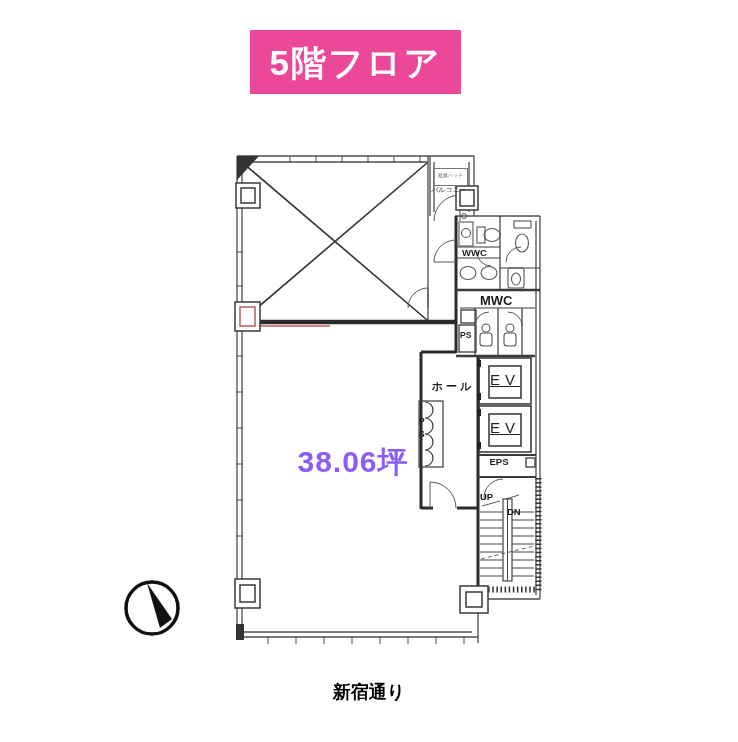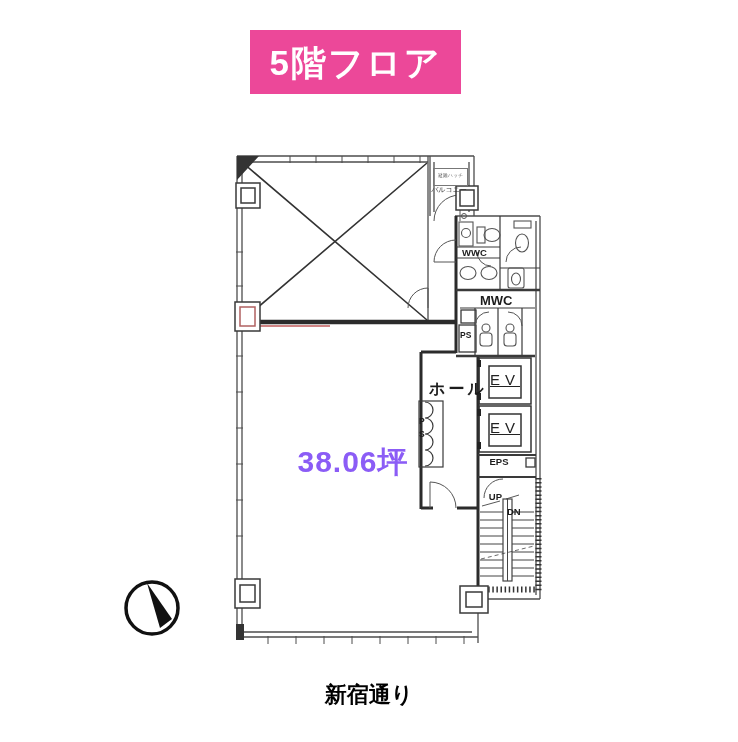--- a/index.html
+++ b/index.html
@@ -20,34 +20,34 @@
   .hatch-box{
     position:absolute;left:433px;top:168px;width:35px;height:18px;
     border:1px solid #777;font-size:5px;color:#555;line-height:1.4;
     text-align:center;overflow:hidden;white-space:nowrap;padding-top:3px;box-sizing:border-box;
   }
   .balcony{left:426px;top:186px;width:46px;font-size:7px;text-align:center;color:#333;}
   .wwc{left:462px;top:248px;width:30px;font-size:9.5px;font-weight:700;}
   .mwc{left:480px;top:294px;width:32px;font-size:13px;font-weight:700;}
   .ps-small{left:460px;top:331px;width:18px;font-size:8.5px;font-weight:600;}
   .ps-shaft{left:419px;top:415px;width:9px;font-size:8.5px;line-height:1.5;white-space:normal;word-break:break-all;font-weight:600;}
-  .hall{left:429px;top:381px;width:48px;font-size:16px;letter-spacing:3px;font-weight:600;text-align:center;}
+  .hall{left:429px;top:381px;width:48px;font-size:11px;letter-spacing:3px;font-weight:600;text-align:center;}
   .ev{width:44px;font-size:15px;letter-spacing:5px;text-align:center;color:#222;text-decoration:underline;}
   .ev1{left:483px;top:372px;}
   .ev2{left:483px;top:420px;}
   .eps{left:482px;top:457px;width:34px;font-size:9.5px;text-align:center;font-weight:600;}
-  .up{left:480px;top:492px;width:22px;font-size:9.5px;font-weight:700;text-align:right;}
+  .up{left:480px;top:492px;width:22px;font-size:9.5px;font-weight:700;}
   .dn{left:507px;top:487px;width:22px;font-size:9.5px;font-weight:700;margin-top:20px;}
   .area{
     left:262px;top:446px;width:182px;text-align:center;
     font-size:30px;font-weight:600;letter-spacing:1px;color:#8b5cf6;
   }
   .street{
     left:0;top:683px;width:738px;text-align:center;
-    font-size:22px;font-weight:700;color:#000;
+    font-size:18px;font-weight:700;color:#000;
   }
   .compass{position:absolute;left:122px;top:577px;}
 </style>
 </head>
 <body>
 
 <div class="title-box">
   <span>5階フロア</span>
 </div>
 

